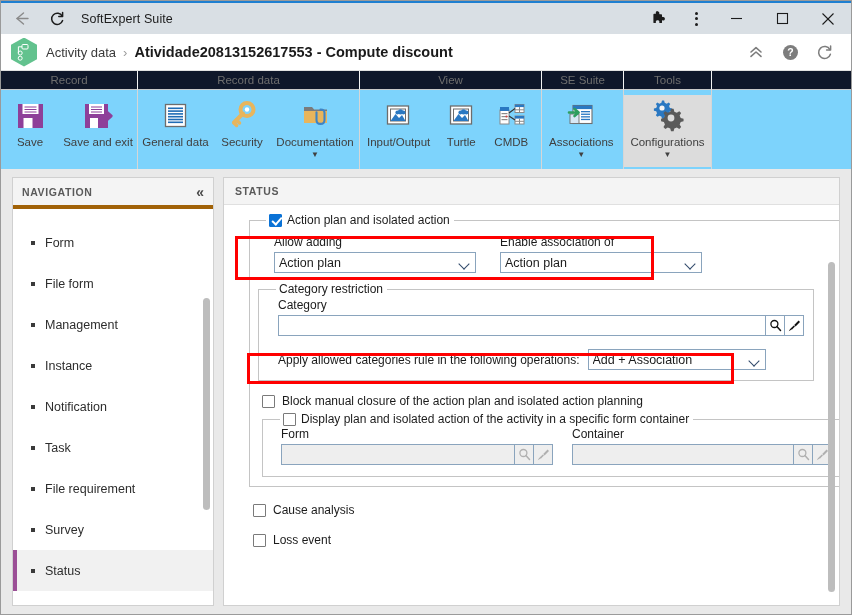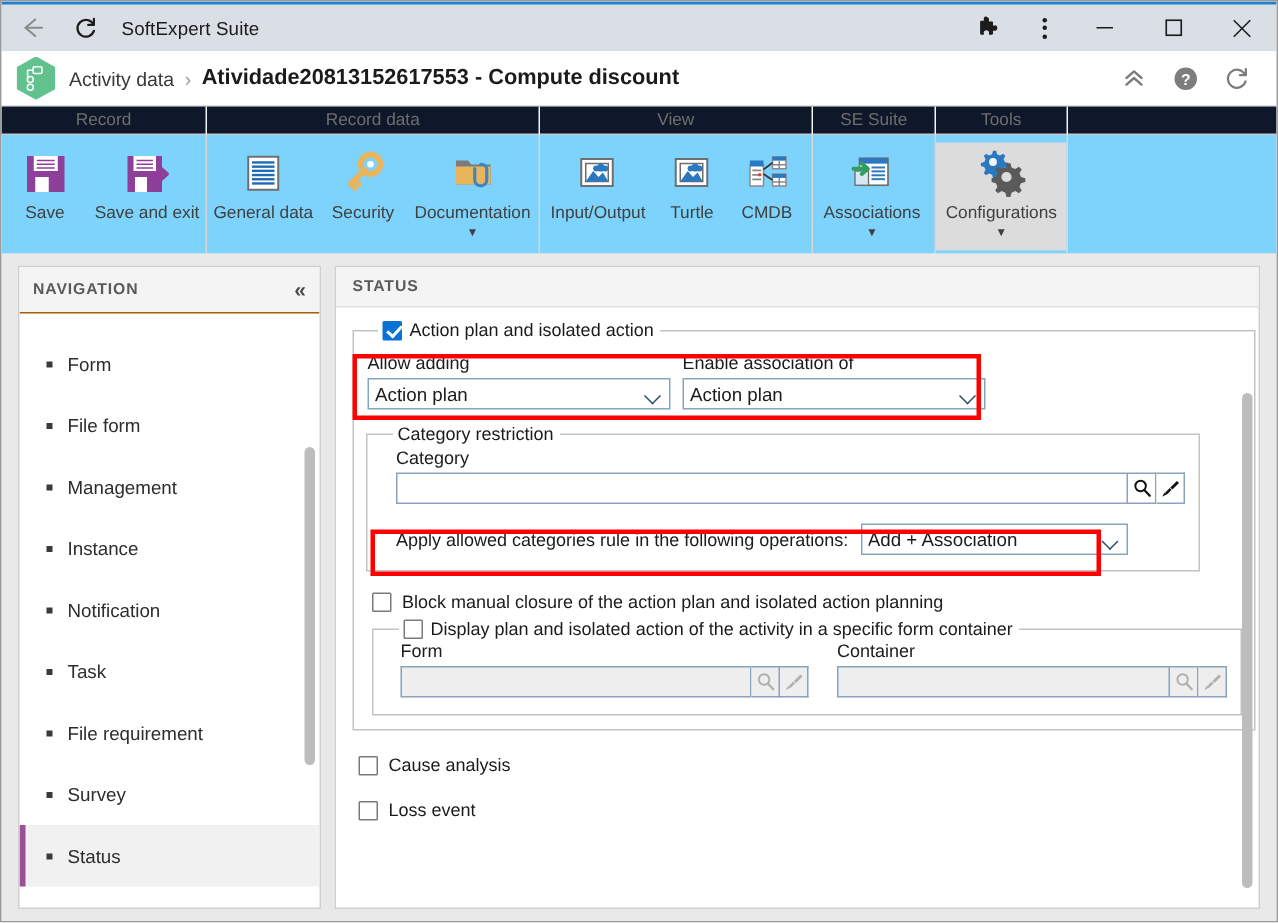--- a/index.html
+++ b/index.html
@@ -123,21 +123,21 @@
     background:#e9e9e9;
   }
 
   
   .sidebar {
     position:absolute; left:11px; top:8px; width:202px; height:429px;
     background:#ffffff; border:1px solid #d0d0d0;
     overflow:hidden;
   }
   .side-hdr {
-    height: 31px; background:#f4f4f4; border-bottom:1px solid #a16207;
+    height: 31px; background:#f4f4f4; border-bottom:4px solid #a16207;
     display:flex; align-items:center; padding: 0 9px;
   }
   .side-hdr .t { font-size: 10.5px; font-weight:bold; color:#5a5a5a; letter-spacing:.6px; }
   .side-hdr .sp { flex:1; }
   .side-hdr .cc { font-size: 14px; color:#4a4a4a; font-weight:bold; line-height:1; }
   .side-list { position:relative; padding-top: 13px; }
   .side-item {
     height: 41px; display:flex; align-items:center; padding-left: 18px;
     position:relative;
   }
@@ -157,21 +157,21 @@
   
   .content {
     position:absolute; left:222px; top:8px; width:617px; height:429px;
     background:#ffffff; border:1px solid #d0d0d0; overflow:hidden;
   }
   .content-hdr {
     height: 27px; background:#f4f4f4; border-bottom:1px solid #e0e0e0;
     display:flex; align-items:center; padding-left: 11px;
   }
   .content-hdr .t { font-size:10.5px; font-weight:bold; color:#5a5a5a; letter-spacing:.6px; }
-  .content-inner { position:relative; padding: 8px 10px 0 11px; }
+  .content-inner { position:relative; padding: 8px 10px 0 25px; }
   .content-scroll {
     position:absolute; right:4px; top:84px; width:7px; height:330px;
     background:#bdbdbd; border-radius:4px;
   }
 
   
   fieldset.fs {
     border: 1px solid #c4c4c4; margin:0; padding: 0;
     position: relative;
   }
@@ -549,21 +549,21 @@
       </div>
 
       <div class="content-inner">
 
         <fieldset class="fs" style="width:578px; padding: 4px 8px 9px 8px;">
           <legend>
             <span class="cbox checked"></span>
             <span class="lg-text">Action plan and isolated action</span>
           </legend>
 
-          <div class="row" style="gap:8px; margin: 4px 0 0 1px;">
+          <div class="row" style="gap:24px; margin: 4px 0 0 16px;">
             <div class="fld">
               <span class="fld-label">Allow adding</span>
               <span class="selwrap">
                 <select class="sel" style="width:202px">
                   <option>Action plan</option>
                 </select>
               </span>
             </div>
             <div class="fld">
               <span class="fld-label">Enable association of</span>

